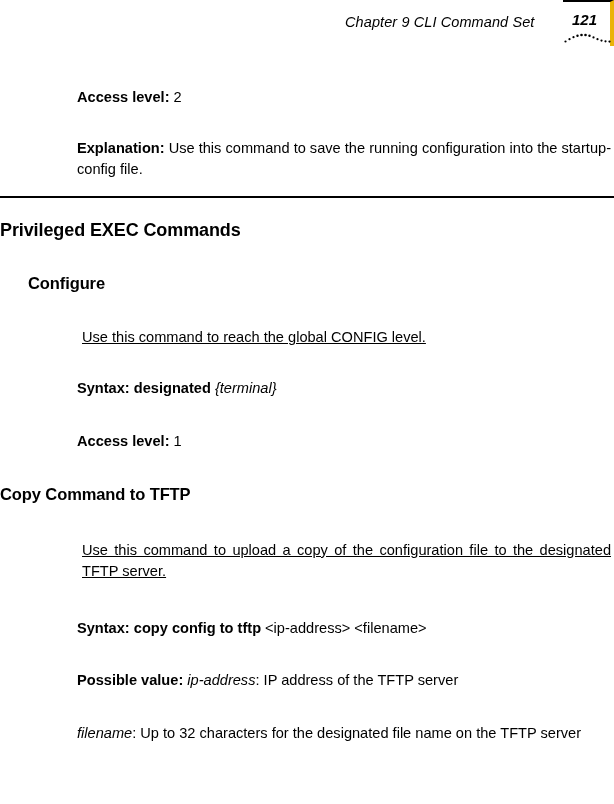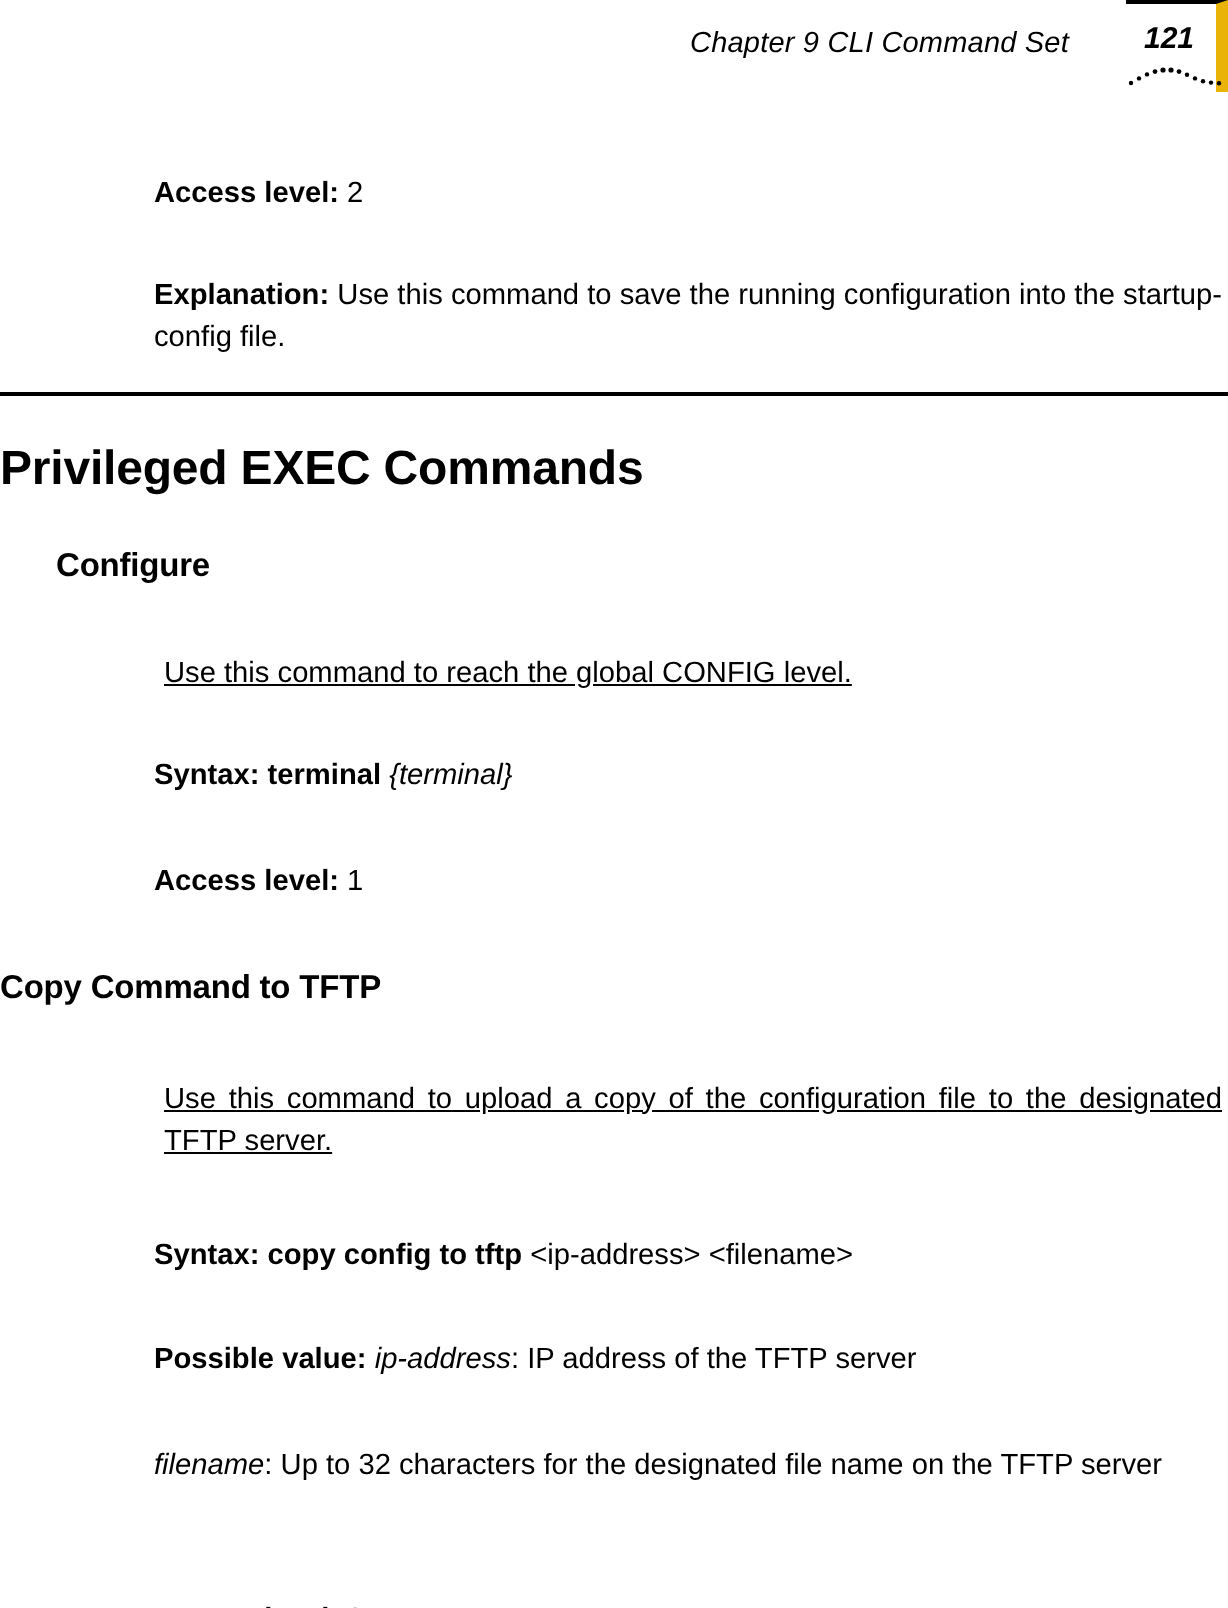--- a/index.html
+++ b/index.html
@@ -42,21 +42,21 @@
     letter-spacing: 0.1px;
     white-space: nowrap;
   }
   .folio-box {
     position: absolute;
     left: 563px;
     top: 0px;
     width: 51px;
     height: 46px;
     border-top: 2px solid #000;
-    border-right: 6px solid #eab308;
+    border-right: 4px solid #eab308;
     box-sizing: border-box;
   }
   .folio-number {
     position: absolute;
     left: 9px;
     top: 9px;
     font-style: italic;
     font-weight: bold;
     font-size: 15px;
     line-height: 17px;
@@ -78,21 +78,21 @@
     height: 0;
     border-top: 2px solid #000;
   }
   .rule-section { top: 196px; }
 
   
   .h1 {
     position: absolute;
     left: 0px;
     font-weight: bold;
-    font-size: 24px;
+    font-size: 18px;
     line-height: 25px;
     letter-spacing: -0.1px;
     white-space: nowrap;
     text-align: right;
   }
   .h2 {
     position: absolute;
     left: 0px;
     font-weight: bold;
     font-size: 16.5px;
@@ -159,21 +159,21 @@
 
   <div class="rule rule-section"></div>
 
   <h1 class="h1" style="top:206px;">Privileged EXEC Commands</h1>
 
   <h2 class="h2" style="top:259px;padding-left:28px;">Configure</h2>
 
   <p class="para indent nojust" style="top:312px;">Use this command to reach the global CONFIG level.</p>
 
   <p class="para nojust" style="top:363px;">
-    <b>Syntax: terminal</b><span> </span><i>{terminal}</i>
+    <b>Syntax: designated</b><span> </span><i>{terminal}</i>
   </p>
 
   <p class="para nojust" style="top:416px;">
     <b>Access level:</b><span> 1</span>
   </p>
 
   <h2 class="h2" style="top:470px;">Copy Command to TFTP</h2>
 
   <p class="para indent" style="top:525px;">Use this command to upload a copy of the configuration file to the designated TFTP server.</p>
 

